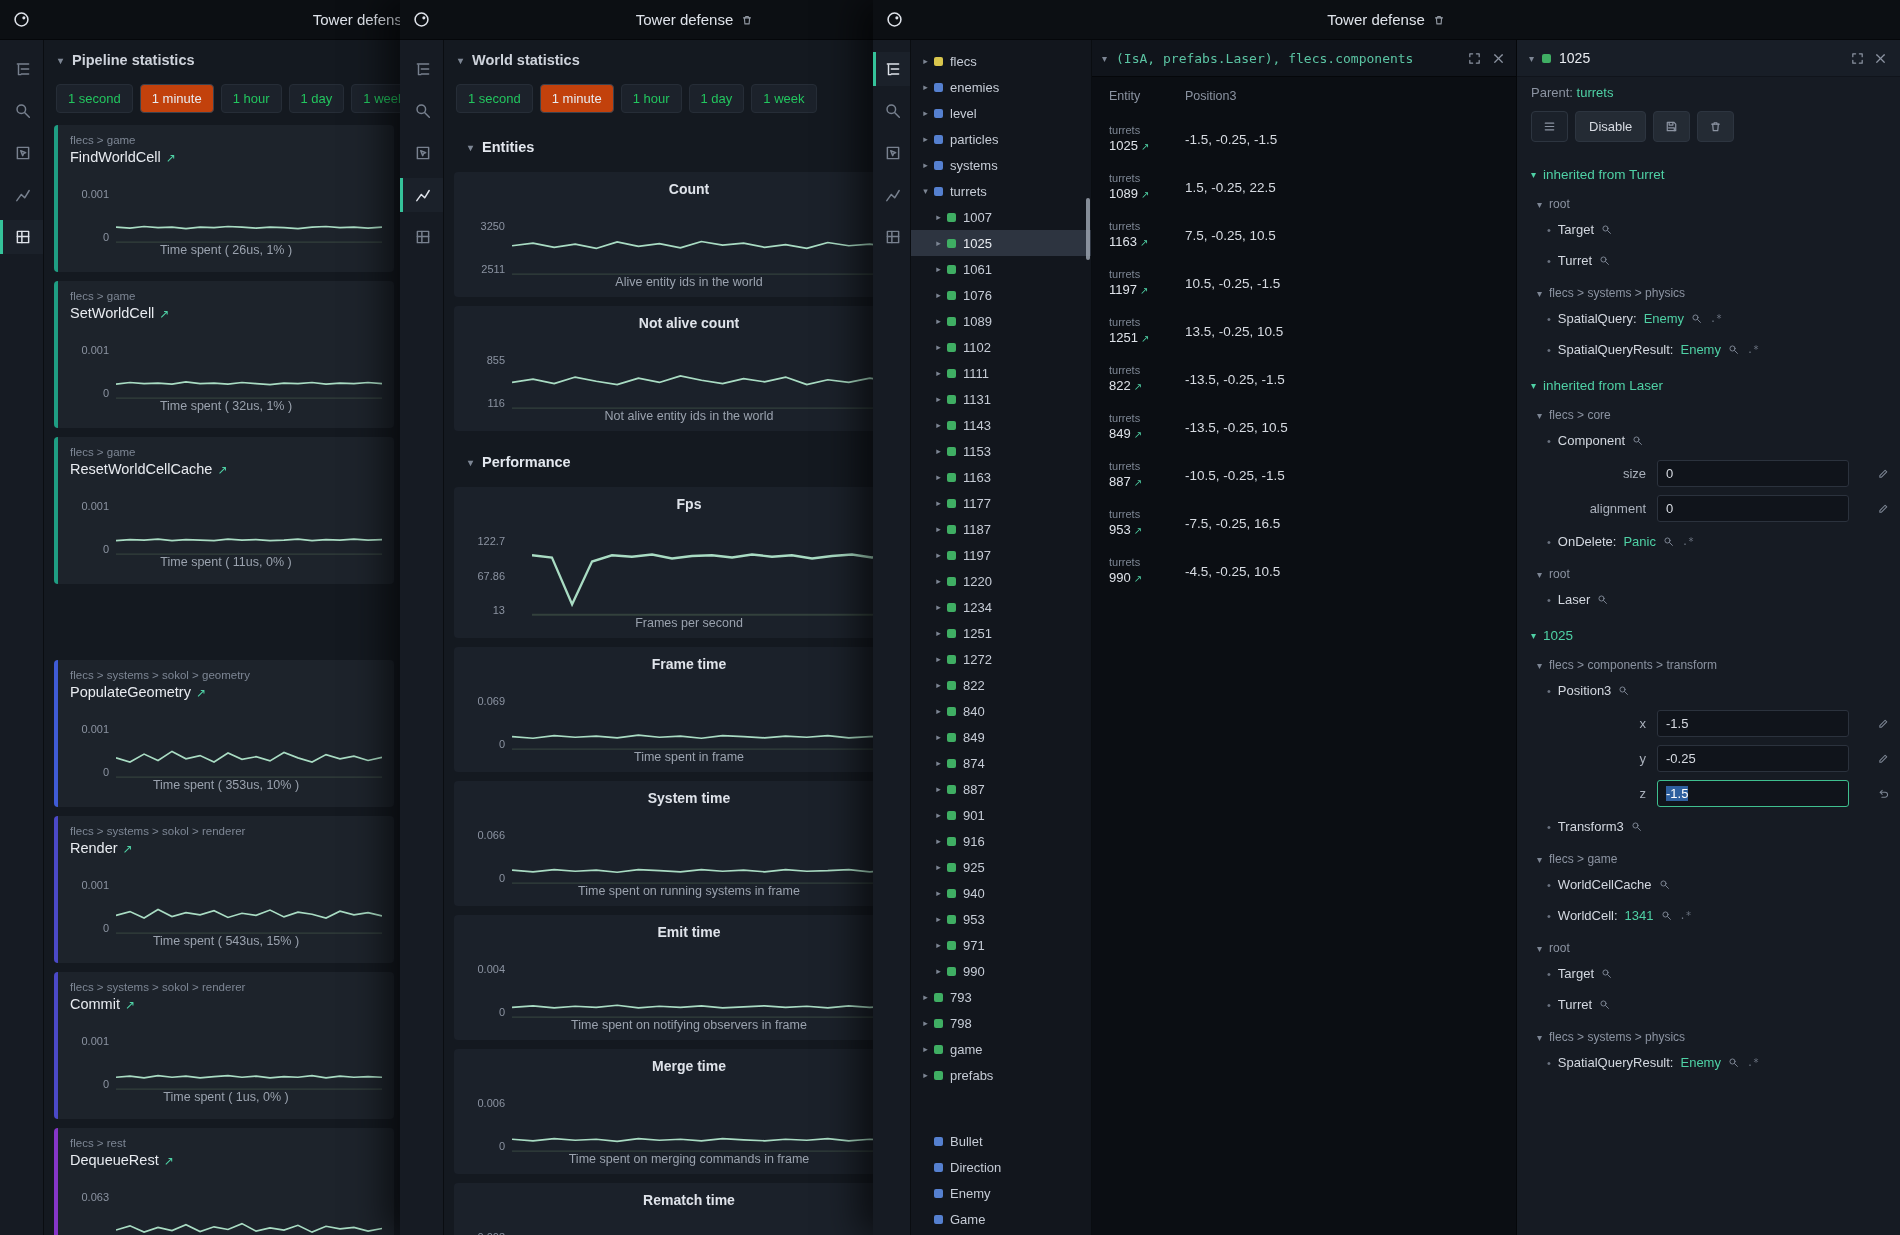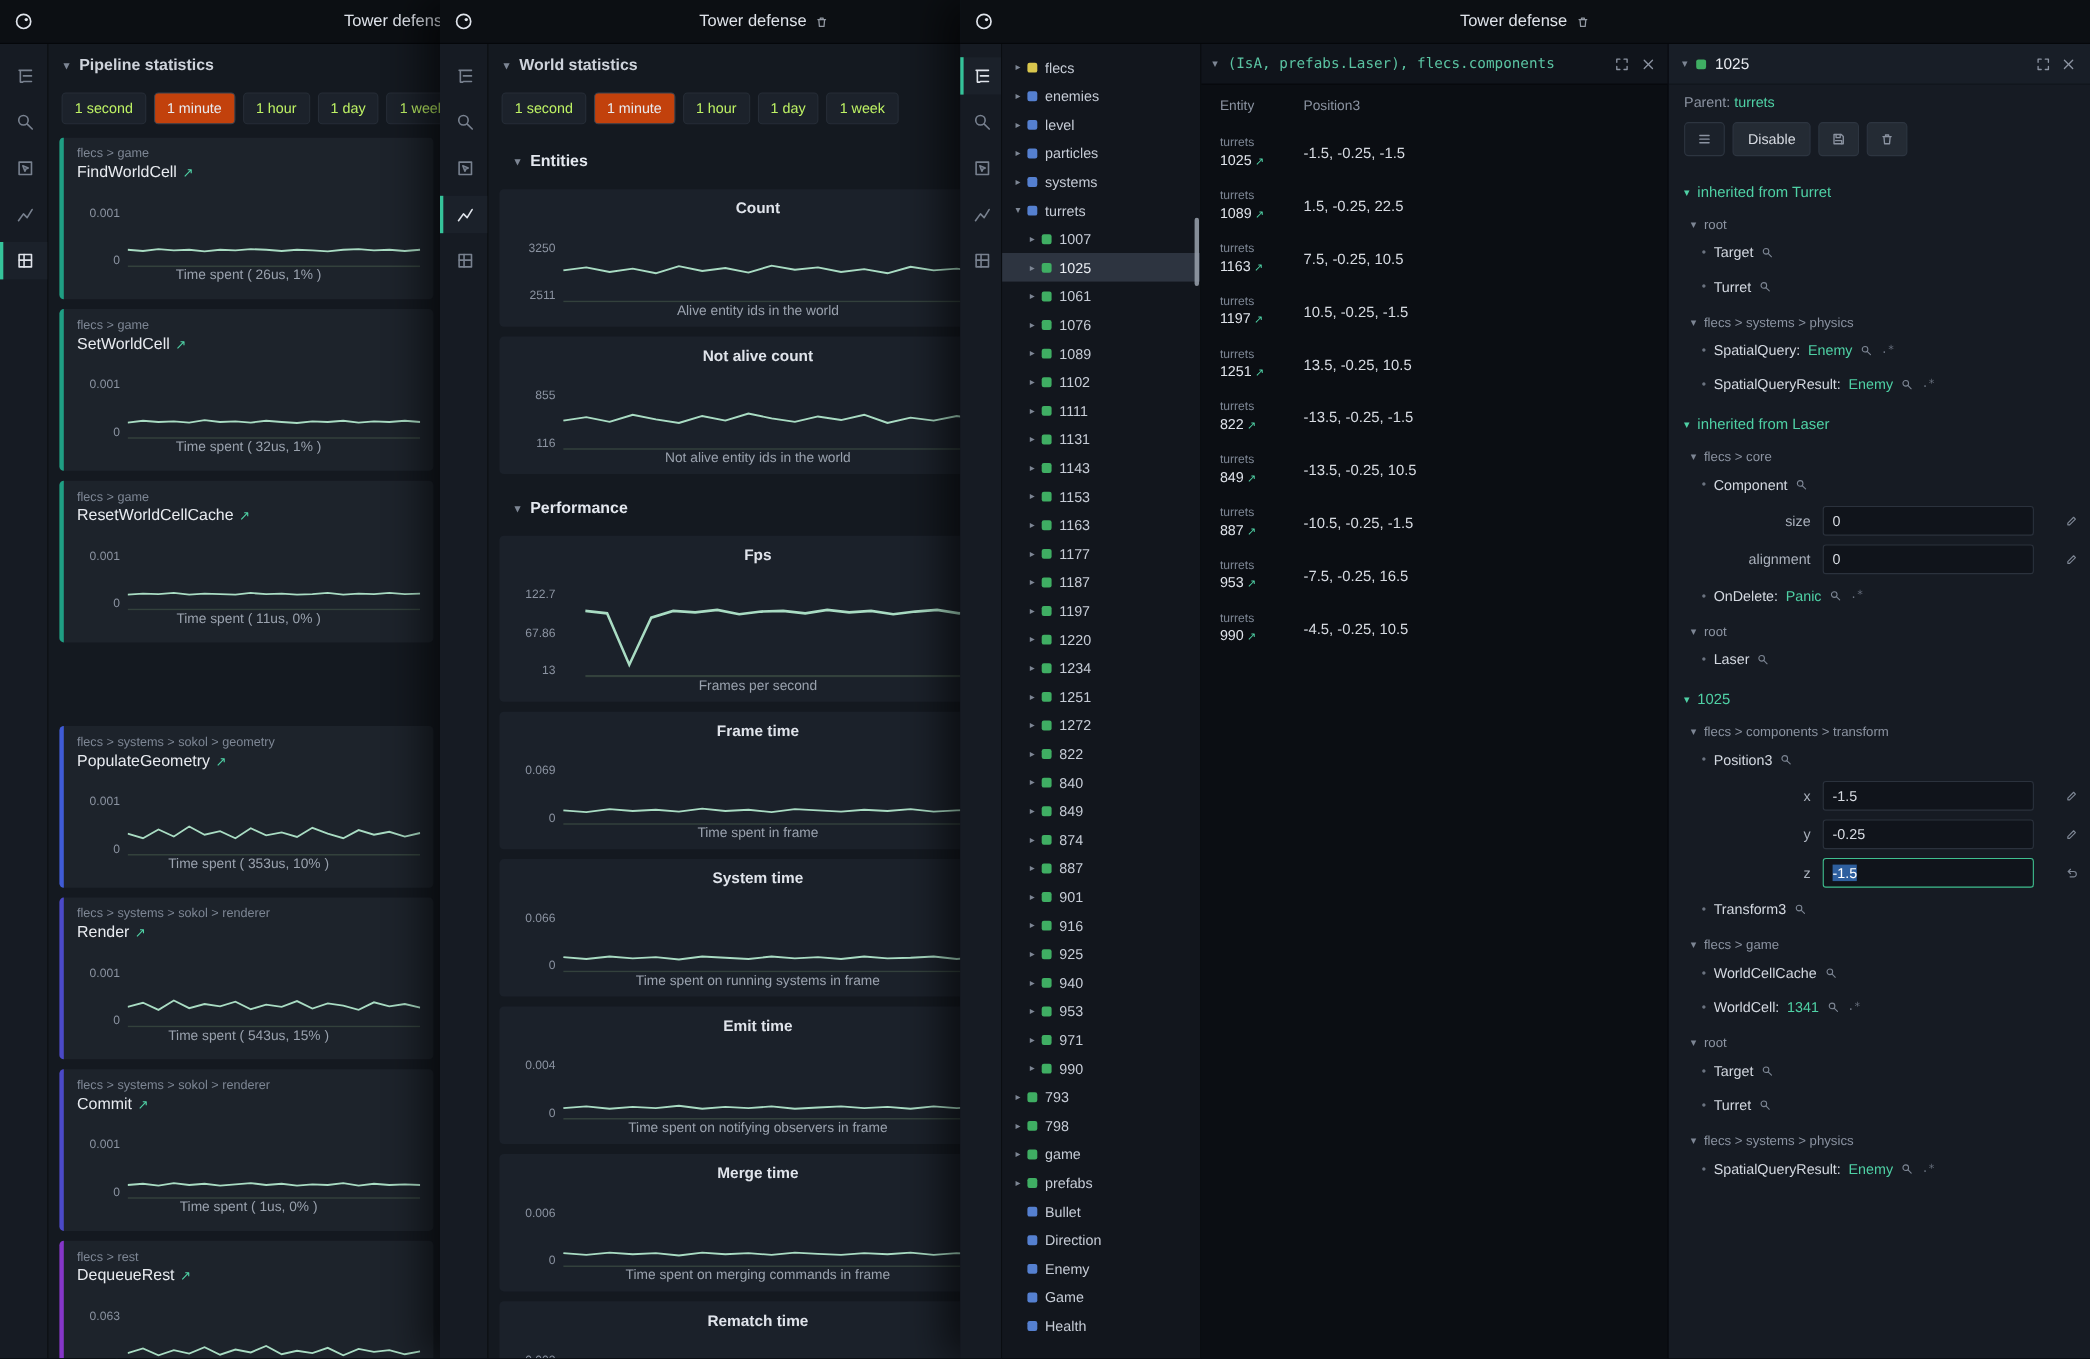--- a/index.html
+++ b/index.html
@@ -29,21 +29,21 @@
   .rail-btn{width:100%;height:34px;display:flex;align-items:center;justify-content:center;
             border-left:3px solid transparent;cursor:pointer;}
   .rail-btn.active{border-left-color:#35c39a;background:#1b212a;}
 
   
   .panel{flex:1;min-width:0;display:flex;flex-direction:column;overflow:hidden;}
   .panel-head{height:40px;display:flex;align-items:center;gap:9px;padding:0 14px;
               color:#ced3db;font-size:14.5px;font-weight:bold;flex:none;}
   .chev{color:#7d8694;font-size:10px;}
   .tabs{display:flex;gap:7px;padding:4px 12px 12px;flex:none;}
-  .tab{background:#1c222b;border:1px solid #262d37;color:#bef264;font-size:13px;
+  .tab{background:#1c222b;border:1px solid #262d37;color:#22c55e;font-size:13px;
        padding:6px 11px;border-radius:4px;cursor:pointer;white-space:nowrap;}
   .tab.active{background:#c2410c;color:#e8ebf0;border-color:#3a424e;}
   .cards{padding:0 10px;display:flex;flex-direction:column;gap:9px;overflow:hidden;}
 
   .p-card{width:340px;background:#1d232b;border-radius:4px;display:flex;min-height:147px;flex:none;}
   .cbar{width:4px;border-radius:4px 0 0 4px;flex:none;}
   .p-card-main{flex:1;min-width:0;padding:9px 12px 8px;display:flex;flex-direction:column;}
   .crumb{color:#7d8694;font-size:11.5px;white-space:nowrap;}
   .p-title{color:#e8ebf0;font-size:14.5px;margin-top:3px;}
   .go-arrow{color:#4fd1a5;font-size:12px;margin-left:5px;}
@@ -762,21 +762,21 @@
           <div class="tree-row" style="padding-left: 8px;">
             <span class="tree-chev">▸</span>
             <span class="sq" style="background: rgb(63, 174, 99);"></span>
             <span>game</span>
           </div>
           <div class="tree-row" style="padding-left: 8px;">
             <span class="tree-chev">▸</span>
             <span class="sq" style="background: rgb(63, 174, 99);"></span>
             <span>prefabs</span>
           </div>
-          <div class="tree-row" style="padding-left: 8px;">
+          <div class="tree-row" style="padding-left: 8px; margin-top: 40px;">
             <span class="tree-chev"></span>
             <span class="sq" style="background: rgb(85, 128, 208);"></span>
             <span>Bullet</span>
           </div>
           <div class="tree-row" style="padding-left: 8px;">
             <span class="tree-chev"></span>
             <span class="sq" style="background: rgb(85, 128, 208);"></span>
             <span>Direction</span>
           </div>
           <div class="tree-row" style="padding-left: 8px;">

